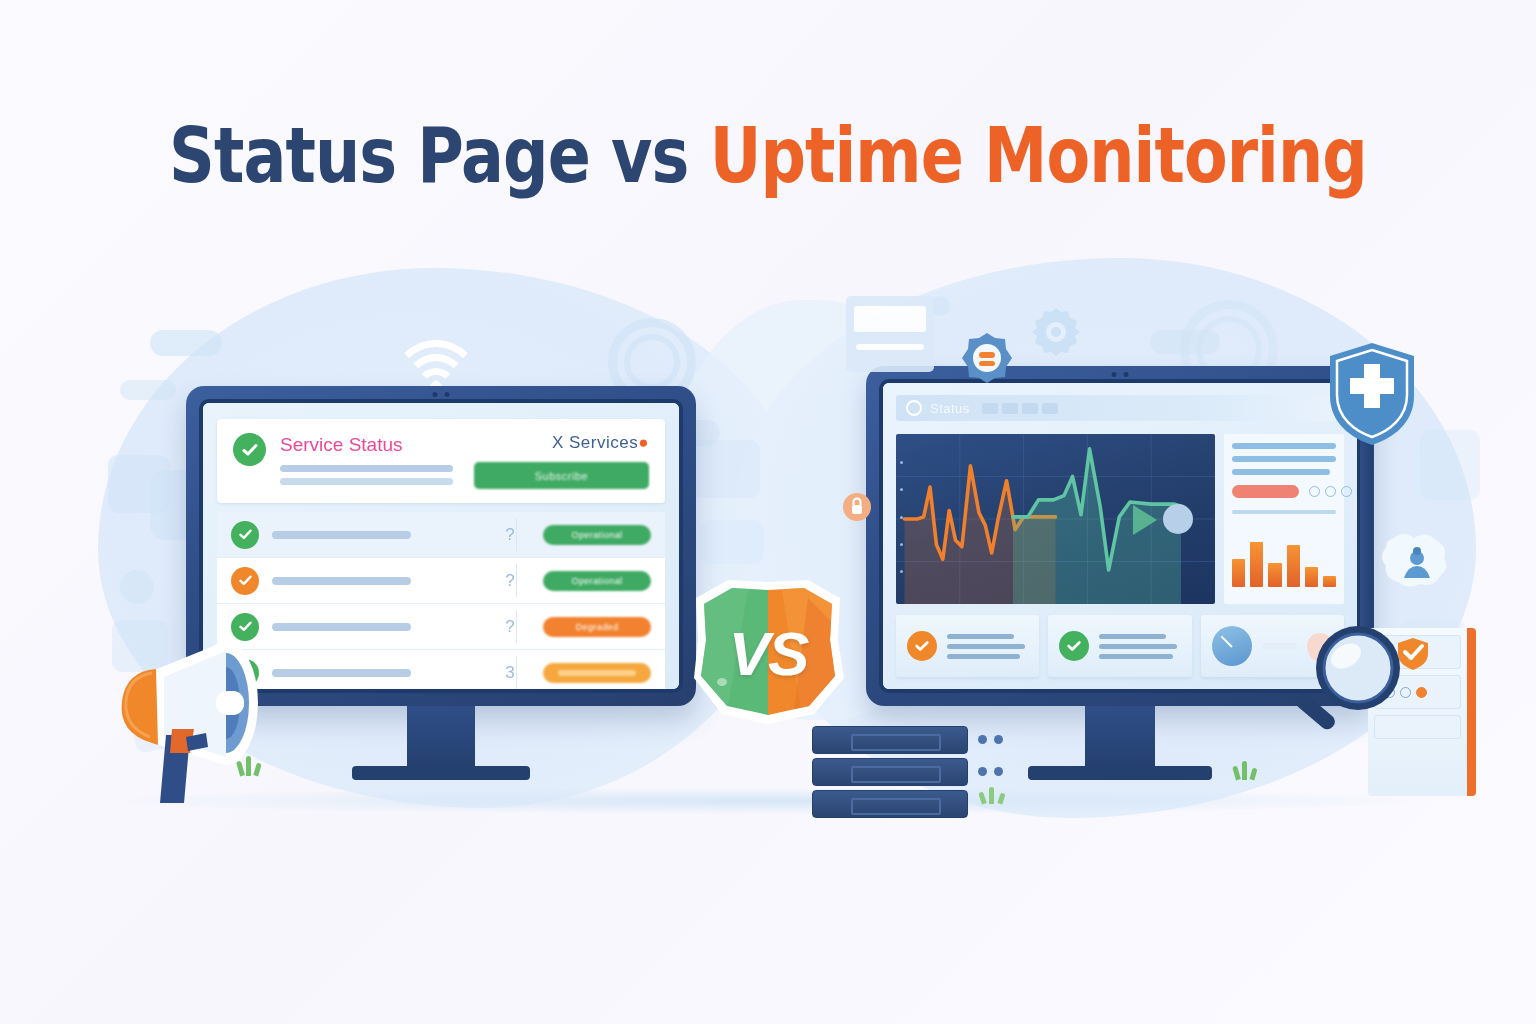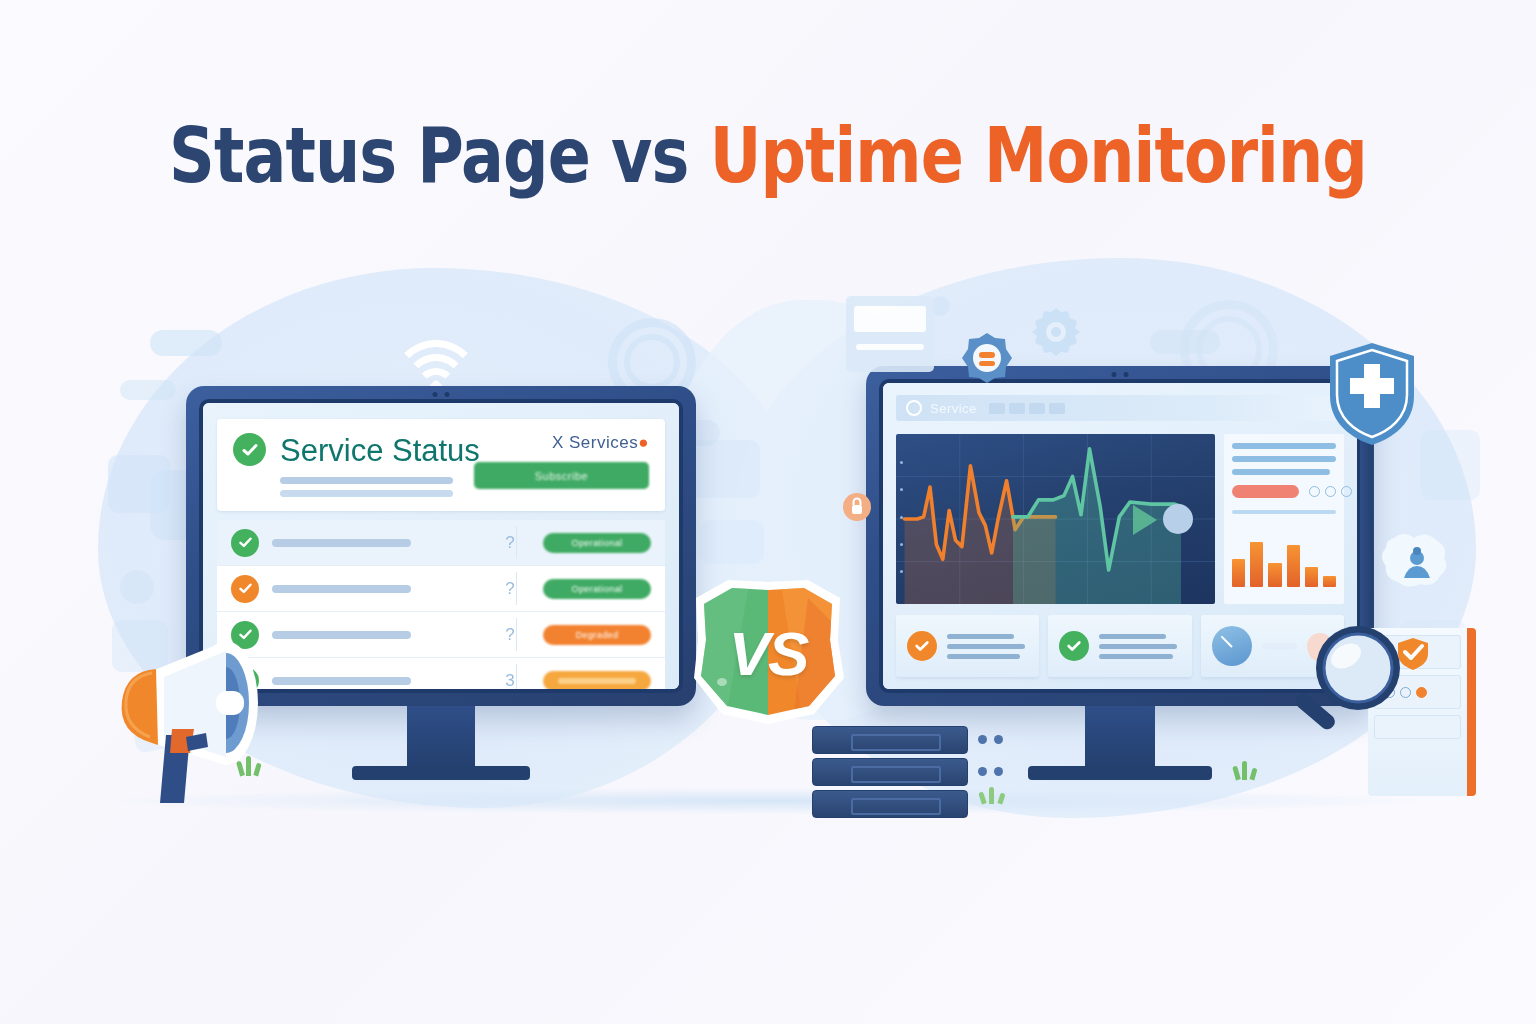--- a/index.html
+++ b/index.html
@@ -100,21 +100,21 @@
   .sp-head{
     background:#ffffff;border-radius:4px;padding:12px 16px 14px 16px;
     display:flex;align-items:flex-start;gap:14px;
     box-shadow:0 1px 3px rgba(60,100,160,.12);
   }
   .chk{border-radius:50%;display:flex;align-items:center;justify-content:center;flex:none;}
   .chk svg{display:block;}
   .chk.green{background:#44b15f;}
   .chk.orange{background:#f0882b;}
   .sp-title{
-    color:#0f766e;font-size:31px;font-weight:normal;line-height:1;
+    color:#ec4899;font-size:19px;font-weight:normal;line-height:1;
     margin:4px 0 11px 0;white-space:nowrap;
   }
   .skel{background:#b6cde5;border-radius:4px;height:7px;}
   .skel.lt{background:#c8dbee;}
   .sp-head-left{flex:1;min-width:0;}
   .sp-head-right{width:175px;flex:none;text-align:right;padding-top:2px;}
   .brandline{font-size:17px;color:#3f5f93;letter-spacing:.5px;filter:blur(.4px);white-space:nowrap;text-align:right;}
   .brandline em{font-style:normal;color:#ec6227;}
   .btn-green{
     margin-top:9px;background:#3faa63;border-radius:5px;height:27px;
@@ -424,21 +424,21 @@
       <div class="cam">
           <i></i>
           <i></i>
         </div>
       <div class="bezel-inner">
 
         <div class="scr-right">
 
           <div class="dash-top">
             <span class="ring"></span>
-            <span class="txt">Service</span>
+            <span class="txt">Status</span>
             <span class="bars">
                 <i></i>
                 <i></i>
                 <i></i>
                 <i></i>
               </span>
           </div>
 
           <div class="dash-body">
 

